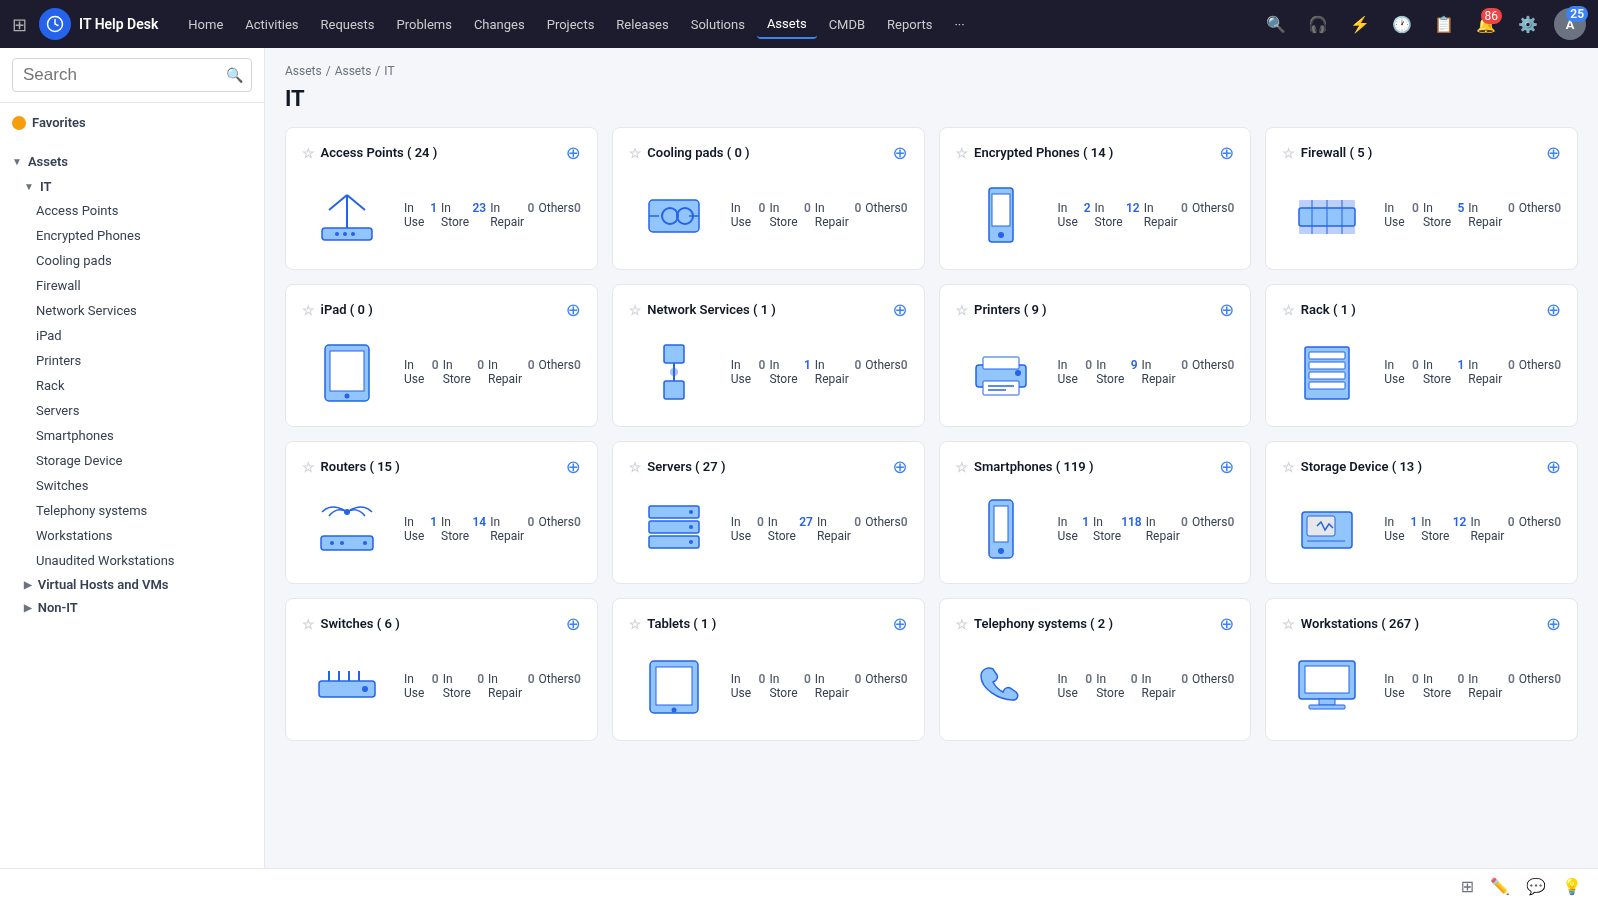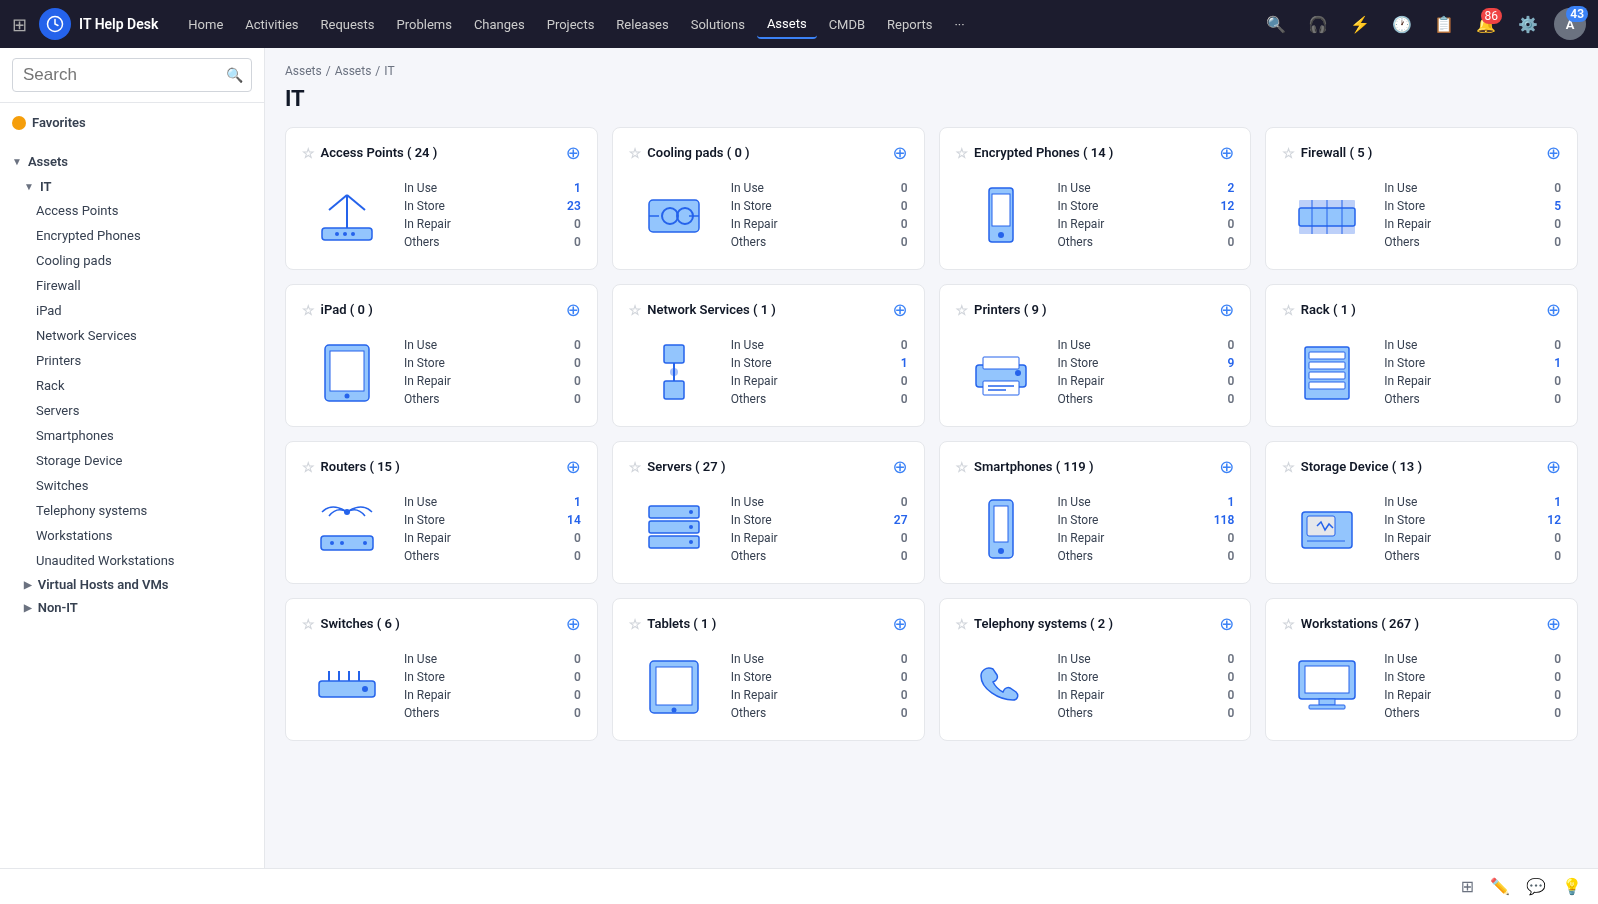--- a/index.html
+++ b/index.html
@@ -44,21 +44,21 @@
 
     
     .asset-grid { display: grid; grid-template-columns: repeat(4, 1fr); gap: 14px; }
     .asset-card { background: #fff; border: 1px solid #e5e7eb; border-radius: 8px; padding: 14px 16px; position: relative; }
     .card-header { display: flex; align-items: center; justify-content: space-between; margin-bottom: 12px; }
     .card-title { display: flex; align-items: center; gap: 6px; font-size: 13px; font-weight: 600; color: #111827; }
     .star-icon { color: #d1d5db; font-size: 14px; cursor: pointer; }
     .add-btn { color: #3b82f6; font-size: 18px; cursor: pointer; }
     .card-body { display: flex; gap: 12px; align-items: center; }
     .card-img { width: 90px; height: 80px; display: flex; align-items: center; justify-content: center; flex-shrink: 0; }
-    .card-stats { flex: 1; display: flex; flex-direction: column; gap: 4px; }
+    .card-stats { flex: 1; display: flex; flex-direction: row; gap: 4px; }
     .stat-row { display: flex; justify-content: space-between; font-size: 12px; color: #374151; }
     .stat-val { font-weight: 600; }
     .stat-val.blue { color: #2563eb; }
     .stat-val.gray { color: #6b7280; }
 
     
     svg { display: block; }
 
     
     .bottom-bar { height: 36px; background: #fff; border-top: 1px solid #e5e7eb; display: flex; align-items: center; justify-content: flex-end; padding: 0 16px; gap: 16px; flex-shrink: 0; }
@@ -98,21 +98,21 @@
     <div class="nav-icon-btn">⚡</div>
     <div class="nav-icon-btn">🕐</div>
     <div class="nav-icon-btn">📋</div>
     <div class="nav-icon-btn" style="position:relative;">
       🔔
       <span class="badge">86</span>
     </div>
     <div class="nav-icon-btn">⚙️</div>
     <div class="avatar" style="position:relative;">
       <span>A</span>
-      <span class="badge blue" style="top:-2px;right:-2px;">43</span>
+      <span class="badge blue" style="top:-2px;right:-2px;">25</span>
     </div>
   </div>
 </nav>
 
 <div class="main-layout">
 
   <aside class="sidebar">
     <div class="sidebar-search">
       <div class="search-wrap">
         <input type="text" placeholder="Search" style="">
@@ -135,22 +135,22 @@
 
       <div class="sidebar-sub-group">
         <span class="chevron">▼</span>
         <span>IT</span>
       </div>
 
       <div class="sidebar-item">Access Points</div>
       <div class="sidebar-item">Encrypted Phones</div>
       <div class="sidebar-item">Cooling pads</div>
       <div class="sidebar-item">Firewall</div>
+      <div class="sidebar-item">Network Services</div>
       <div class="sidebar-item">iPad</div>
-      <div class="sidebar-item">Network Services</div>
       <div class="sidebar-item">Printers</div>
       <div class="sidebar-item">Rack</div>
       <div class="sidebar-item">Servers</div>
       <div class="sidebar-item">Smartphones</div>
       <div class="sidebar-item">Storage Device</div>
       <div class="sidebar-item">Switches</div>
       <div class="sidebar-item">Telephony systems</div>
       <div class="sidebar-item">Workstations</div>
       <div class="sidebar-item">Unaudited Workstations</div>
 

